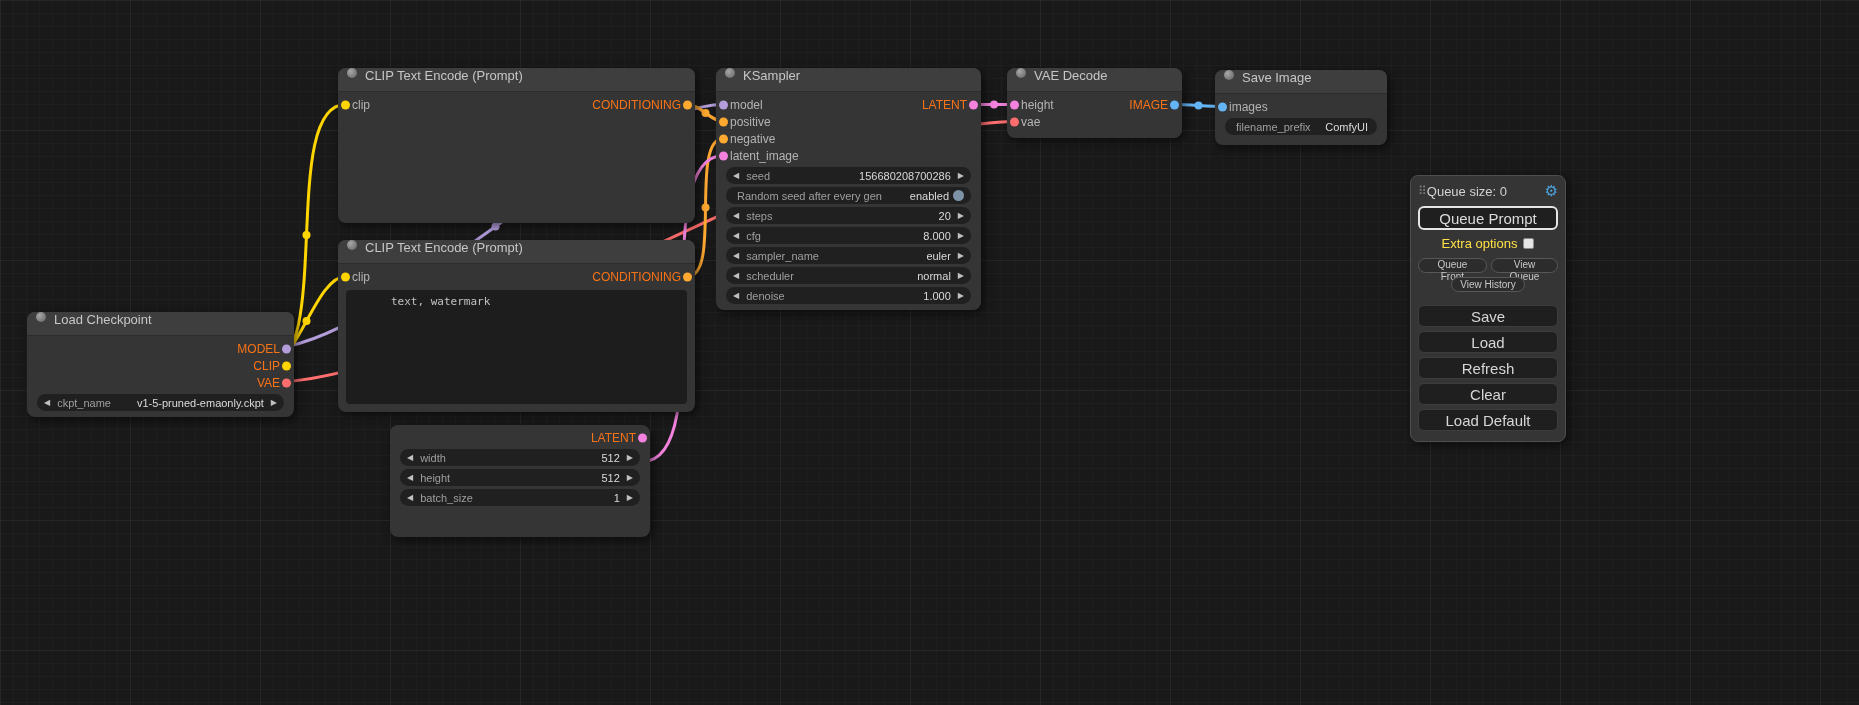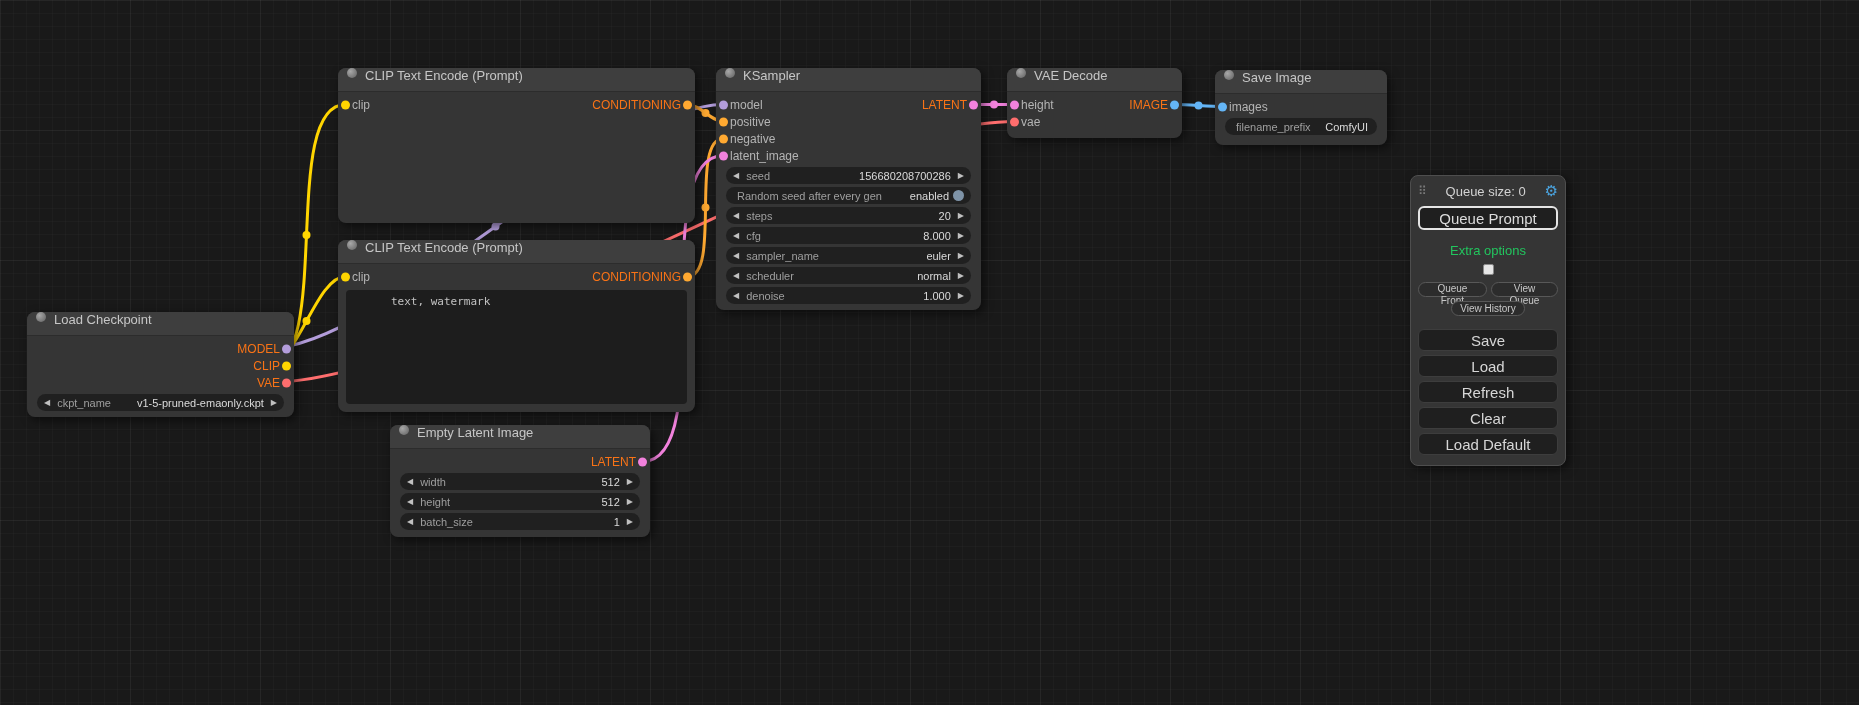--- a/index.html
+++ b/index.html
@@ -48,28 +48,28 @@
         color:#c2c2c2; font-family:"DejaVu Sans Mono",monospace; font-size:11px;
         line-height:14px; white-space:pre-wrap; overflow:hidden; }
   .ta1 { height:97px; } .ta2 { height:114px;padding-left:45px; }
 
   
   .menu { position:absolute; z-index:3; left:1410px; top:175px; width:156px;
           background:#353535; border:1px solid #4e4e4e; border-radius:8px;
           padding:6px 7px 10px; box-shadow:3px 3px 10px rgba(0,0,0,.55); }
   .menu-top { display:flex; align-items:center; color:#d2d2d2; font-size:13px; height:18px; }
   .drag { color:#7a7a7a; font-size:12px; flex:0 0 auto; }
-  .qsize { flex:1; text-align:center; }
+  .qsize { flex:1; text-align:left; }
   .gear { color:#4aa3df; font-size:15px; flex:0 0 auto; cursor:pointer; background:none; border:none; }
   button { font-family:"Liberation Sans",sans-serif; cursor:pointer; }
   .btn-primary { display:block; width:100%; height:24px; margin-top:6px;
                  background:#1f1f1f; border:2px solid #e5e5e5; border-radius:6px;
                  color:#dcdcdc; font-size:15px; }
   .extra { display:flex; align-items:center; justify-content:center; gap:6px;
-           color:#22c55e; font-size:13px; margin-top:13px;flex-direction:column; }
+           color:#fde047; font-size:13px; margin-top:6px; }
   .cbx { width:11px; height:11px; background:#e6e6e6; border:1px solid #8a8a8a; border-radius:2px; }
   .small-row { display:flex; gap:4px; justify-content:center; margin-top:7px; }
   .btn-small { height:15px; padding:0 8px; background:#2c2c2c; border:1px solid #585858;
                border-radius:8px; color:#c8c8c8; font-size:10px; line-height:12px; }
   .hist-row { display:flex; justify-content:center; margin-top:4px; }
   .btn-big { display:block; width:100%; height:22px; margin-top:4px;
              background:#1f1f1f; border:1px solid #3d3d3d; border-radius:6px;
              color:#d6d6d6; font-size:15px; }
   .btn-big.first { margin-top:13px; }
 </style>
@@ -151,24 +151,20 @@
         <span class="sdot in c-clip"></span>
         <span class="in-label">clip</span>
         <span class="out-label">CONDITIONING</span>
         <span class="sdot out c-cond"></span>
       </div>
       <div class="ta ta2">text, watermark</div>
     </div>
   </div>
 
   <div class="node" style="left:390px;top:425px;width:260px;height:112px">
-    <div class="ntitle">
-      <span class="ndot"></span>
-      <span>Empty Latent Image</span>
-    </div>
     <div class="nbody">
       <div class="srow">
         <span class="out-label">LATENT</span>
         <span class="sdot out c-latent"></span>
       </div>
       <div class="widget">
         <span class="warrow">◀</span>
         <span class="wlabel">width</span>
         <span class="wvalue">512</span>
         <span class="warrow">▶</span>

